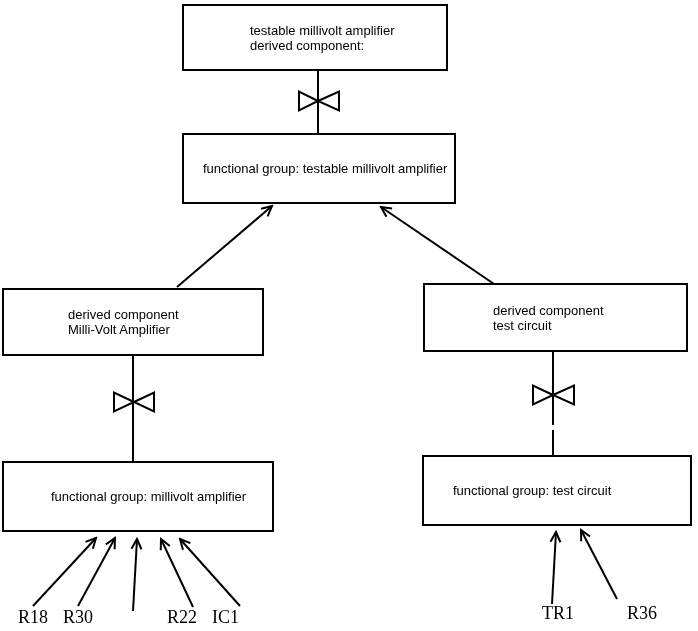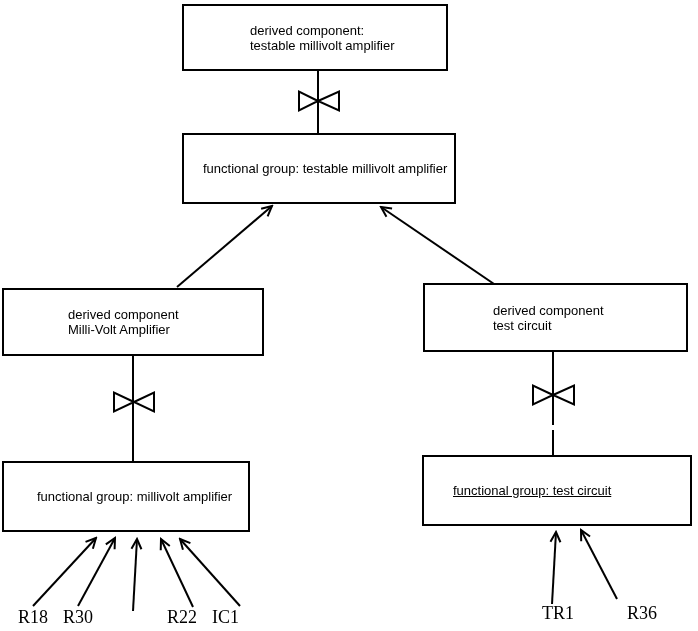--- a/index.html
+++ b/index.html
@@ -32,22 +32,22 @@
     line-height: 15px;
     display: flex;
     flex-direction: column;
     justify-content: center;
     white-space: nowrap;
   }
   .box-top-derived      { left: 182px; top: 4px;   width: 266px; height: 67px; padding-left: 66px; }
   .box-top-functional   { left: 182px; top: 133px; width: 274px; height: 71px; padding-left: 19px; }
   .box-left-derived     { left: 2px;   top: 288px; width: 262px; height: 68px; padding-left: 64px; }
   .box-right-derived    { left: 423px; top: 283px; width: 265px; height: 69px; padding-left: 68px; }
-  .box-left-functional  { left: 2px;   top: 461px; width: 248px; height: 71px; padding-left: 33px; }
-  .box-right-functional { left: 422px; top: 455px; width: 270px; height: 71px; padding-left: 29px; text-decoration: underline; }
+  .box-left-functional  { left: 2px;   top: 461px; width: 272px; height: 71px; padding-left: 47px; }
+  .box-right-functional { left: 422px; top: 455px; width: 270px; height: 71px; padding-left: 29px; }
   .comp-label {
     position: absolute;
     font-size: 18px;
     line-height: 15px;
     white-space: nowrap;
     font-family: Liberation Serif, serif;
   }
   .label-r18 { left: 18px;  top: 610px; }
   .label-r30 { left: 63px;  top: 610px; }
   .label-r26 { left: 116px; top: 610px; margin-top: 42px; }
@@ -87,22 +87,22 @@
     <line x1="78" y1="606" x2="115" y2="538" marker-end="url(#ah)"></line>
     <line x1="133" y1="611" x2="137" y2="539" marker-end="url(#ah)"></line>
     <line x1="193" y1="607" x2="161" y2="539" marker-end="url(#ah)"></line>
     <line x1="240" y1="606" x2="180" y2="539" marker-end="url(#ah)"></line>
 
     <line x1="552" y1="604" x2="556" y2="532" marker-end="url(#ah)"></line>
     <line x1="617" y1="599" x2="581" y2="530" marker-end="url(#ah)"></line>
   </svg>
 
   <div class="node box-top-derived">
+    <div>testable millivolt amplifier</div>
     <div>derived component:</div>
-    <div>testable millivolt amplifier</div>
   </div>
 
   <div class="node box-top-functional">
     <div>functional group: testable millivolt amplifier</div>
   </div>
 
   <div class="node box-left-derived">
     <div>derived component</div>
     <div>Milli-Volt Amplifier</div>
   </div>

